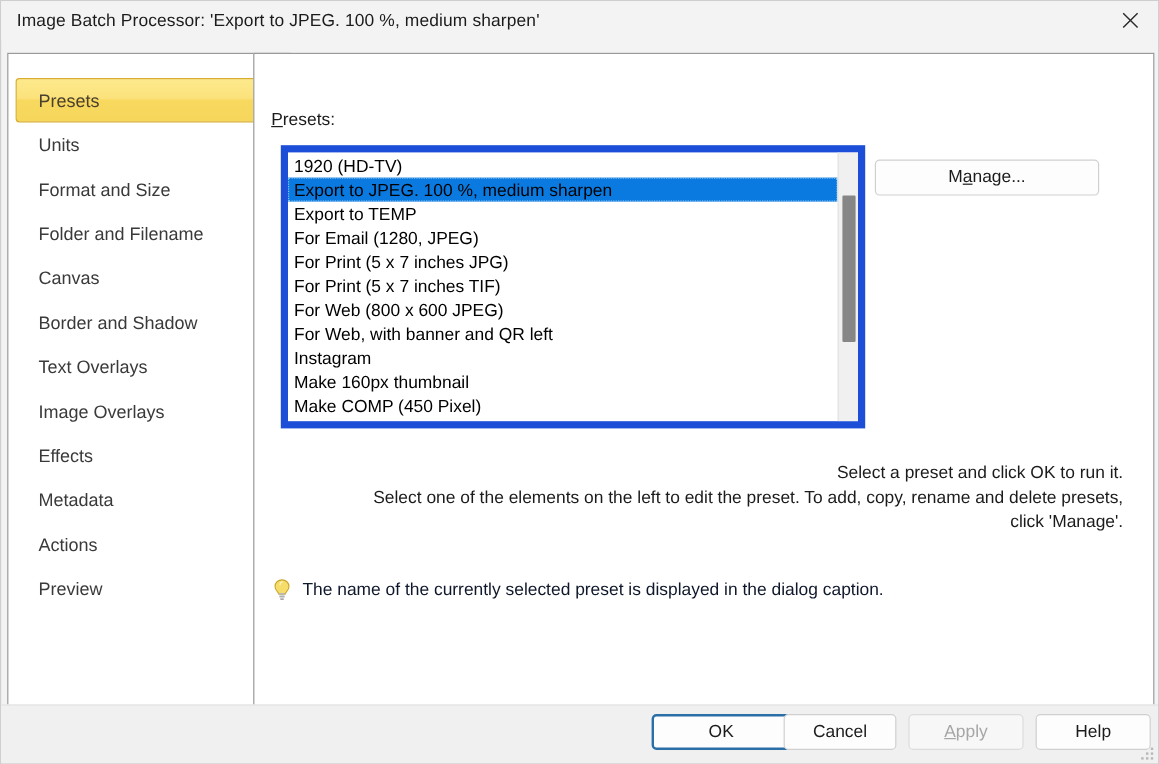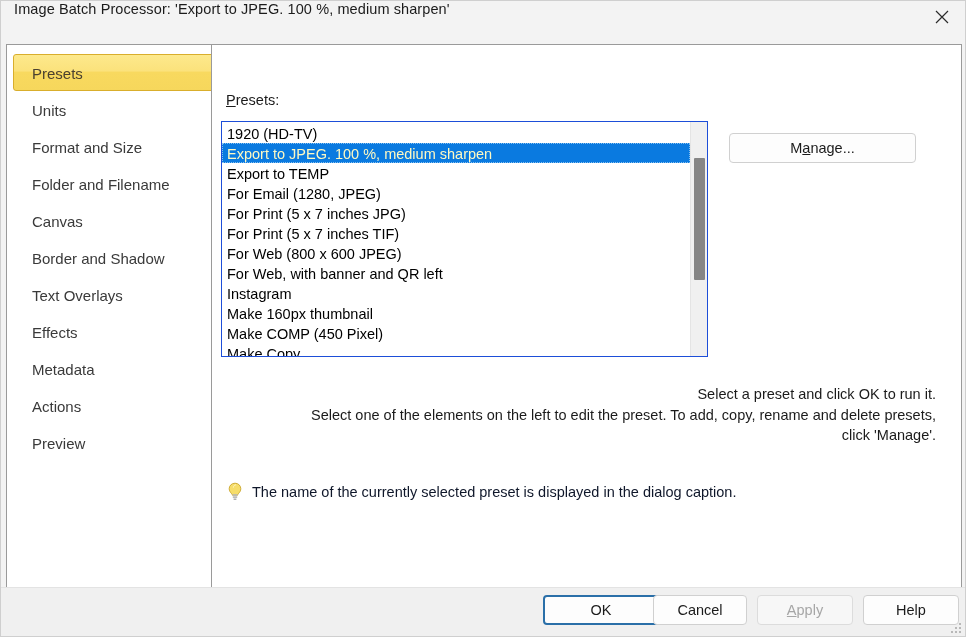--- a/index.html
+++ b/index.html
@@ -28,21 +28,21 @@
     display: flex;
     flex-direction: column;
   }
 
   
   #titlebar {
     height: 33px;
     min-height: 33px;
     background: #f3f3f3;
     display: flex;
-    align-items: flex-start;
+    align-items: center;
     position: relative;
   }
   #title-text {
     padding-left: 13px;
     font-size: 14.5px;
     color: #1b1b1b;
     letter-spacing: 0.1px;
     white-space: nowrap;
     overflow: hidden;
   }
@@ -67,21 +67,21 @@
   
   #nav-panel {
     position: absolute;
     left: 5px;
     top: 10px;
     width: 236px;
     height: 578px;
     background: #ffffff;
     border: 1px solid #9a9a9a;
     box-sizing: border-box;
-    padding-top: 9px;
+    padding-top: 20px;
   }
   .nav-item {
     height: 37px;
     line-height: 37px;
     margin: 0 6px;
     padding-left: 18px;
     font-size: 15px;
     color: #3a3a3a;
     white-space: nowrap;
     cursor: default;
@@ -112,25 +112,25 @@
     left: 14px;
     top: 47px;
     font-size: 14.5px;
     color: #1b1b1b;
   }
   .field-label u { text-decoration: underline; }
 
   
   #presets-listbox {
     position: absolute;
-    left: 9px;
+    left: 22px;
     top: 76px;
     width: 487px;
     height: 236px;
-    border: 1px solid #1d4ed8;
+    border: 6px solid #1d4ed8;
     background: #ffffff;
     box-sizing: border-box;
     overflow: hidden;
     display: flex;
   }
   #preset-items {
     flex: 1;
     overflow: hidden;
     padding-top: 1px;
   }
@@ -140,21 +140,21 @@
     padding-left: 4px;
     font-size: 14.5px;
     color: #000000;
     white-space: nowrap;
     cursor: default;
     box-sizing: border-box;
     border: 1px solid transparent;
   }
   .preset-item.selected {
     background: #0a7ae0;
-    color: #fef9c3;
+    color: #000000;
     border: 1px dotted #86c0f0;
   }
 
   
   #preset-scrollbar {
     width: 17px;
     background: #f0f0f0;
     border-left: 1px solid #e4e4e4;
     position: relative;
     box-sizing: border-box;
@@ -294,20 +294,21 @@
   <div id="dialog-body">
 
     <div id="nav-panel">
       <div class="nav-item selected"><span>Presets</span></div>
       <div class="nav-item"><span>Units</span></div>
       <div class="nav-item"><span>Format and Size</span></div>
       <div class="nav-item"><span>Folder and Filename</span></div>
       <div class="nav-item"><span>Canvas</span></div>
       <div class="nav-item"><span>Border and Shadow</span></div>
       <div class="nav-item"><span>Text Overlays</span></div>
+      <div class="nav-item"><span>Image Overlays</span></div>
       <div class="nav-item"><span>Effects</span></div>
       <div class="nav-item"><span>Metadata</span></div>
       <div class="nav-item"><span>Actions</span></div>
       <div class="nav-item"><span>Preview</span></div>
     </div>
 
     <div id="content-panel">
 
       <div class="field-label"><u>P</u><span>resets:</span></div>
 

